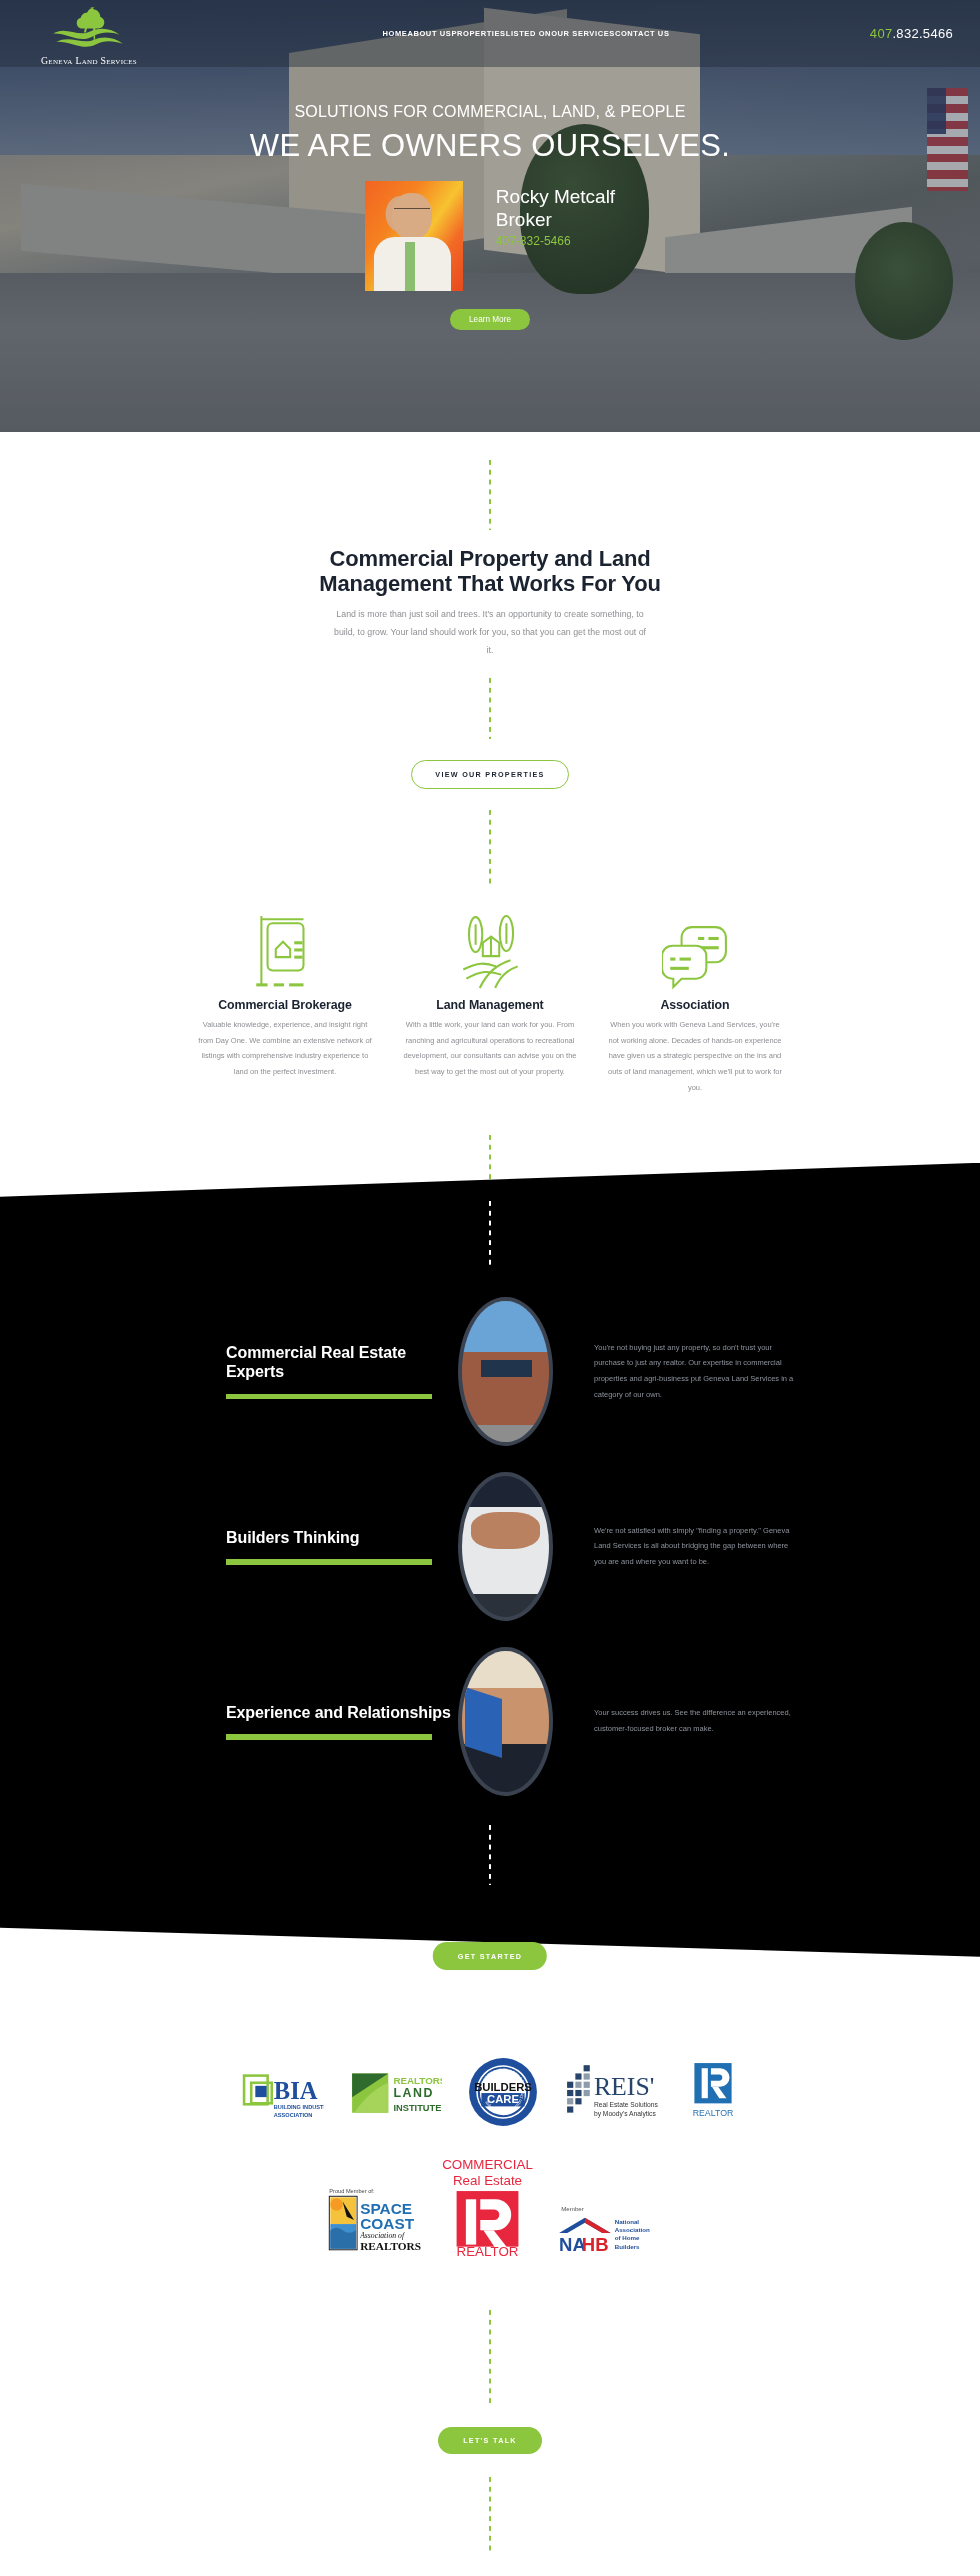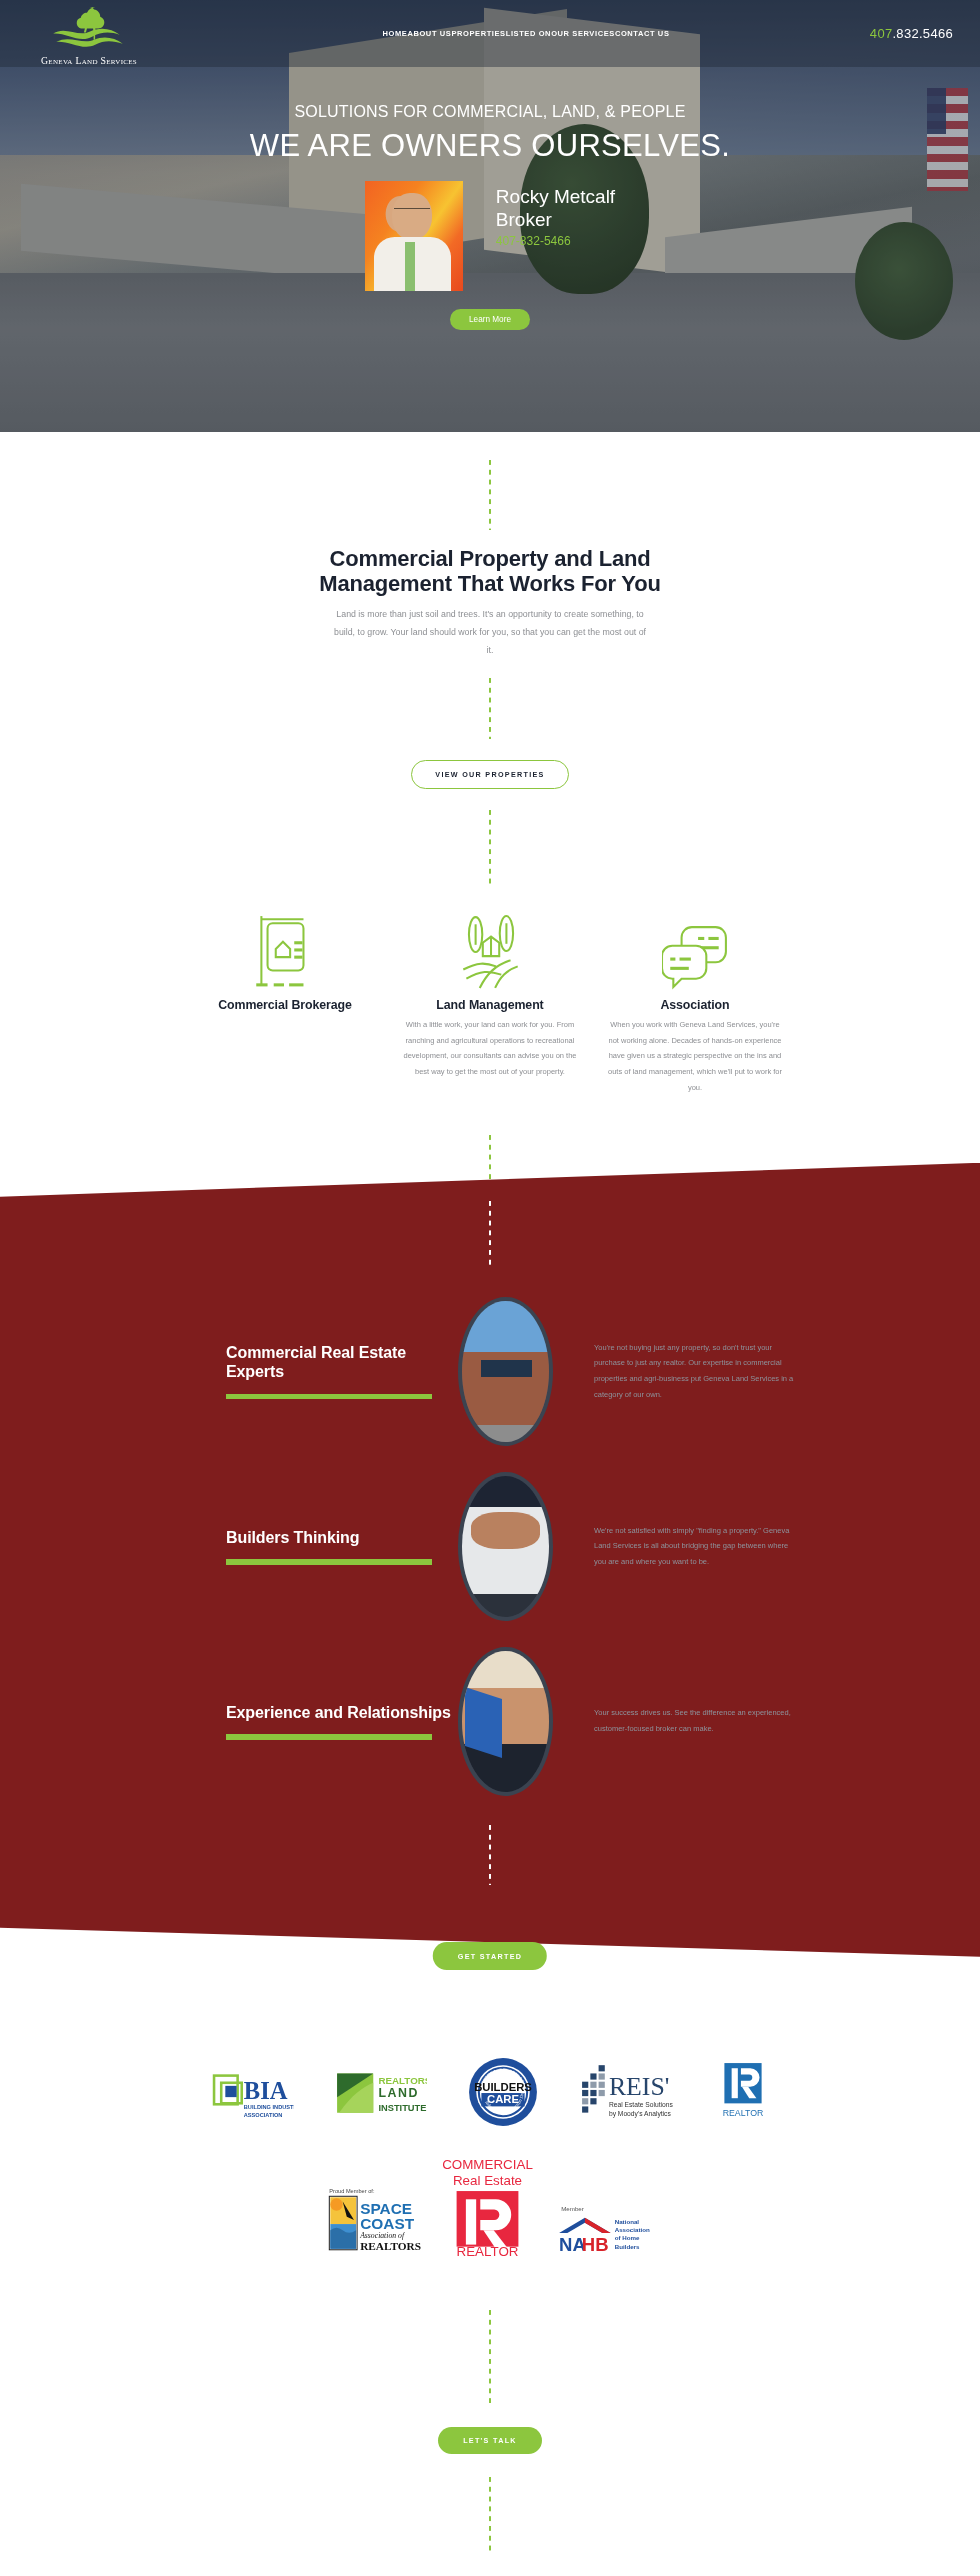--- a/index.html
+++ b/index.html
@@ -124,21 +124,21 @@
     display:flex; justify-content:center; gap:27px; padding:0 170px;
   }
   .svc { width:178px; text-align:center; }
   .svc .svc-icon { height:77px; display:flex; align-items:flex-end; justify-content:center; }
   .svc h3 { font-size:12.4px; font-weight:700; margin-top:8.2px; color:#1b2230; letter-spacing:-0.1px;}
   .svc p { margin-top:5.2px; font-size:7.5px; line-height:2.1; color:#8d8f93; }
 
   
   .dark-wrap { position:relative; }
   .dark-band {
-    background:#7f1d1d; position:relative;
+    background:#000000; position:relative;
     clip-path: polygon(0 34px, 980px 0, 980px 100%, 0 calc(100% - 29px));
     padding:62px 0 72px;
   }
   .feature {
     display:flex; align-items:center; justify-content:center; gap:0; margin-bottom:26px;
   }
   .feature .f-title { width:273px; padding-left:41px; }
   .feature .f-title h3 {
     color:#fff; font-size:16px; line-height:1.2; font-weight:700; letter-spacing:-0.1px;
   }
@@ -163,21 +163,21 @@
   .f-body { width:242px; padding-left:41px; }
   .f-body p { color:#8d939c; font-size:7.5px; line-height:2.1; }
 
   .btn-green {
     display:block; margin:0 auto; background:#8CC63E; color:#fff; border:none;
     border-radius:17.5px; padding:9.3px 25px; font-size:7.2px; font-weight:700;
     letter-spacing:1.3px; font-family:inherit; cursor:pointer;
   }
 
   
-  .logos-row { display:flex; justify-content:center; align-items:center; gap:40px; }
+  .logos-row { display:flex; justify-content:center; align-items:center; gap:25px; }
   .logo-box { display:flex; align-items:center; justify-content:center; }
 </style>
 </head>
 <body>
 
 <div class="page">
 
   <section class="hero">
     <div class="hero-photo">
       <i class="sky"></i>
@@ -263,20 +263,21 @@
           <rect x="26" y="20" width="70" height="92" rx="10"></rect>
           <path d="M42 70 L56 56 L70 70 V86 H42 Z"></path>
           <line x1="78" y1="58" x2="94" y2="58" stroke-width="6"></line>
           <line x1="78" y1="72" x2="94" y2="72" stroke-width="6"></line>
           <line x1="78" y1="86" x2="94" y2="86" stroke-width="6"></line>
           <line x1="38" y1="140" x2="58" y2="140" stroke-width="6"></line>
           <line x1="68" y1="140" x2="96" y2="140" stroke-width="6"></line>
         </svg>
       </div>
       <h3>Commercial Brokerage</h3>
+      <p>Valuable knowledge, experience, and insight right from Day One. We combine an extensive network of listings with comprehensive industry experience to land on the perfect investment.</p>
     </div>
 
     <div class="svc">
       <div class="svc-icon">
         <svg width="67" height="77" viewBox="0 0 130 150" fill="none" stroke="#8CC63E" stroke-width="4">
           <ellipse cx="36" cy="42" rx="13" ry="34"></ellipse>
           <line x1="36" y1="22" x2="36" y2="62"></line>
           <ellipse cx="96" cy="40" rx="13" ry="34"></ellipse>
           <line x1="96" y1="20" x2="96" y2="60"></line>
           <path d="M50 84 V58 L66 46 L82 58 V84 Z"></path>

